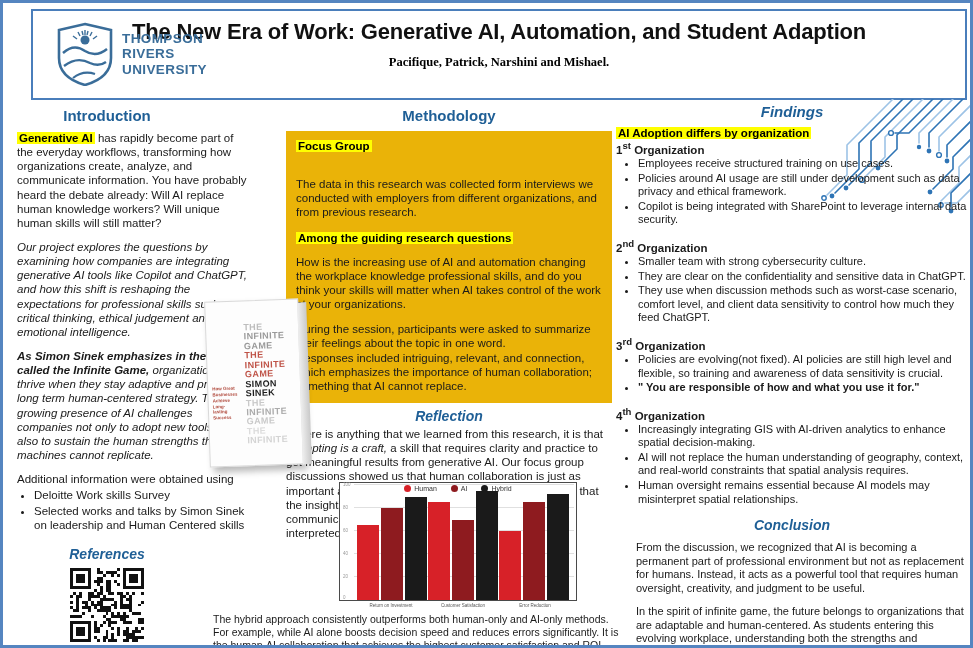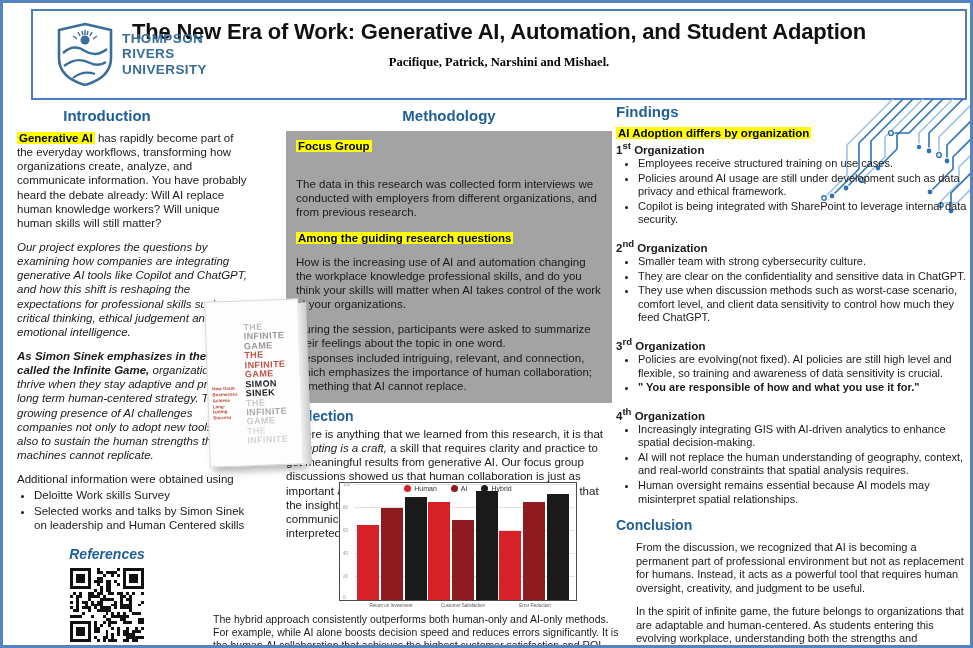--- a/index.html
+++ b/index.html
@@ -22,25 +22,25 @@
   p{margin:0 0 10px;font-size:11.5px;line-height:1.23;}
   ul{margin:2px 0 8px;padding-left:17px;}
   li{font-size:11.5px;line-height:1.25;margin-bottom:1px;}
   
   .col-left{position:absolute;left:14px;top:104px;width:230px;}
   .col-left .h-sec{width:180px;}
   .refs-head{color:#1f5f96;font-weight:bold;font-style:italic;font-size:14px;width:180px;text-align:center;margin:14px 0 6px;}
   .qr-wrap{width:180px;text-align:center;}
   #qr{width:74px;height:74px;}
   .col-mid{position:absolute;left:283px;top:104px;width:326px;}
-  .blue-box{background:#a3a3a3;padding:8px 10px 2px;box-sizing:border-box;margin-bottom:5px;}
+  .blue-box{background:#eab308;padding:8px 10px 2px;box-sizing:border-box;margin-bottom:5px;}
   .blue-box p{margin-bottom:11px;}
   .no-gap-b{margin-bottom:0 !important;}
   .no-gap-t{margin-top:0;}
-  .h-it{color:#1f5f96;font-weight:bold;font-size:14px;margin:0 0 3px;}
+  .h-it{color:#1f5f96;font-weight:bold;font-style:italic;font-size:14px;margin:0 0 3px;text-align:center;}
   .col-right{position:absolute;left:613px;top:100px;width:352px;}
   .org{margin-bottom:11px;}
   .org-title{font-weight:bold;font-size:11.5px;}
   .org ul{margin:1px 0 0;padding-left:22px;}
   .org li{font-size:11px;line-height:1.24;}
   .bold{font-weight:bold;}
   .conc p{padding-left:20px;font-size:11px;}
   
   .book{position:absolute;left:202px;top:291px;width:108px;height:178px;z-index:5;}
   .book-cover{position:absolute;left:2px;top:6px;width:92px;height:164px;background:#fdfdfd;

